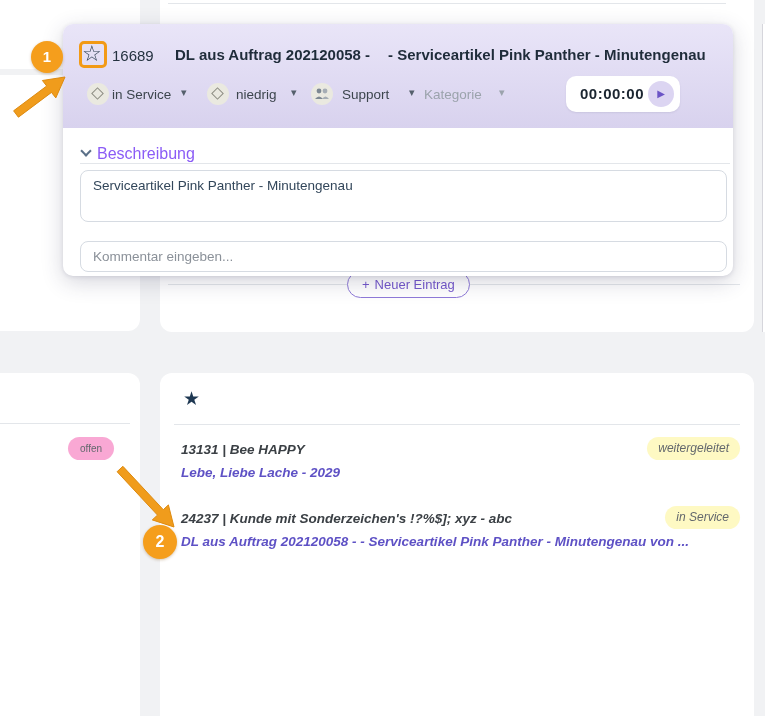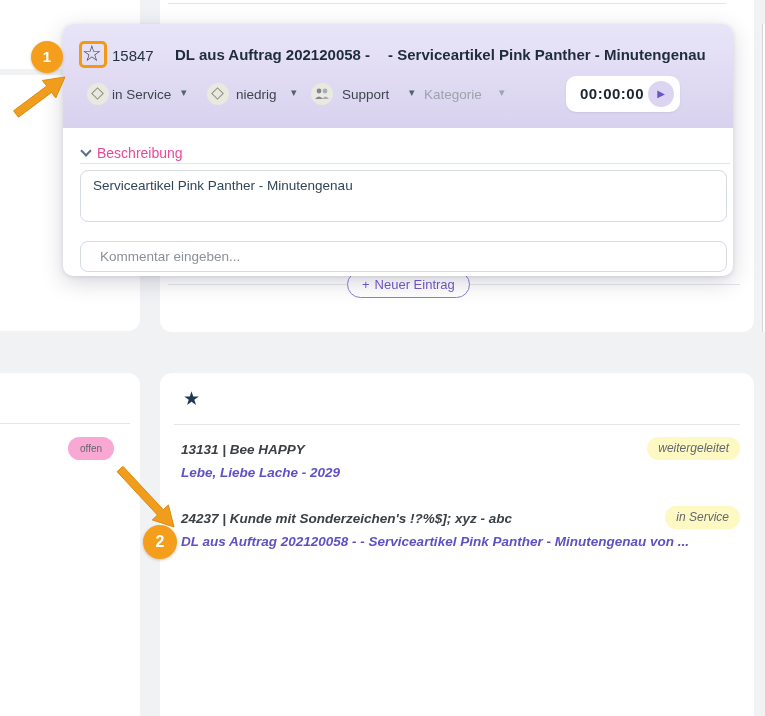--- a/index.html
+++ b/index.html
@@ -30,25 +30,25 @@
   .sel-label.dim{color:#9ba3ac;}
   .caret{position:absolute;top:62px;font-size:11px;color:#55606c;}
   .caret.dim{color:#9ba3ac;}
   .timer-box{position:absolute;left:471px;top:52px;width:114px;height:36px;background:#fff;border-radius:10px;
     box-shadow:0 1px 2px rgba(60,60,90,.10);margin-left:32px;}
   .timer-value{position:absolute;left:14px;top:9px;font-size:15px;font-weight:bold;color:#1b2530;letter-spacing:.5px;}
   .play-btn{position:absolute;right:6px;top:5px;width:26px;height:26px;border-radius:50%;background:#dcd5f2;
     text-align:center;line-height:26px;font-size:10px;color:#6b54c6;cursor:pointer;}
   .chevron{position:absolute;width:8px;height:8px;border-right:2px solid #5b7088;border-bottom:2px solid #5b7088;
     transform:rotate(45deg);}
-  .section-label{position:absolute;font-size:14px;color:#ec4899;}
+  .section-label{position:absolute;font-size:16px;color:#8b5cf6;}
   .desc-box{position:absolute;left:17px;top:146px;width:647px;height:52px;border:1px solid #d6dbe2;border-radius:8px;
     resize:none;padding:7px 12px;font-size:13.5px;color:#32465a;outline:none;background:#fff;}
   .comment-input{position:absolute;left:17px;top:217px;width:647px;height:31px;border:1px solid #d6dbe2;border-radius:8px;
-    padding:0 19px;font-size:13.5px;color:#32465a;outline:none;background:#fff;}
+    padding:0 12px;font-size:13.5px;color:#32465a;outline:none;background:#fff;}
   .comment-input::placeholder{color:#8b9199;}
   .new-entry-btn{position:absolute;left:187px;top:291px;height:27px;padding:0 14px;background:#fff;
     border:1px solid #8f7ad8;border-radius:14px;color:#7458cc;font-size:13px;cursor:pointer;}
   .new-entry-btn .plus{margin-right:5px;}
   
   .fav-star{position:absolute;left:183px;top:387px;font-size:19px;color:#1e3852;}
   .fav-title{position:absolute;left:210px;top:389px;font-size:17.5px;font-weight:bold;color:#1e3852;}
   .fav-item{position:absolute;left:181px;width:559px;cursor:pointer;font-style:italic;}
   .fav-item .fi-title{font-size:13.5px;font-weight:bold;color:#3b4045;line-height:17px;white-space:nowrap;}
   .fav-item .fi-sub{font-size:13.5px;font-weight:bold;color:#5e51c5;line-height:17px;margin-top:6px;white-space:nowrap;
@@ -77,21 +77,21 @@
     <div class="divider" style="left:8px;top:23px;width:558px;"></div>
     <div class="divider" style="left:8px;top:304px;width:572px;"></div>
     <button class="new-entry-btn"><span class="plus">+</span><span>Neuer Eintrag</span></button>
 
   </div>
   <div class="card sliver"></div>
 
   <div class="overlay-card">
     <div class="overlay-header">
       <span class="star-glyph">☆</span>
-      <span class="ticket-id">15847</span>
+      <span class="ticket-id">16689</span>
       <div class="ticket-title">
         <span class="t1">DL aus Auftrag 202120058 -</span><span class="t2">- Serviceartikel Pink Panther - Minutengenau</span>
       </div>
 
       <div class="chip" style="left:24px;top:59px;">
           <span class="diamond"></span>
         </div>
       <span class="sel-label" style="left:49px;">in Service</span>
       <span class="caret" style="left:118px;">▾</span>
 

